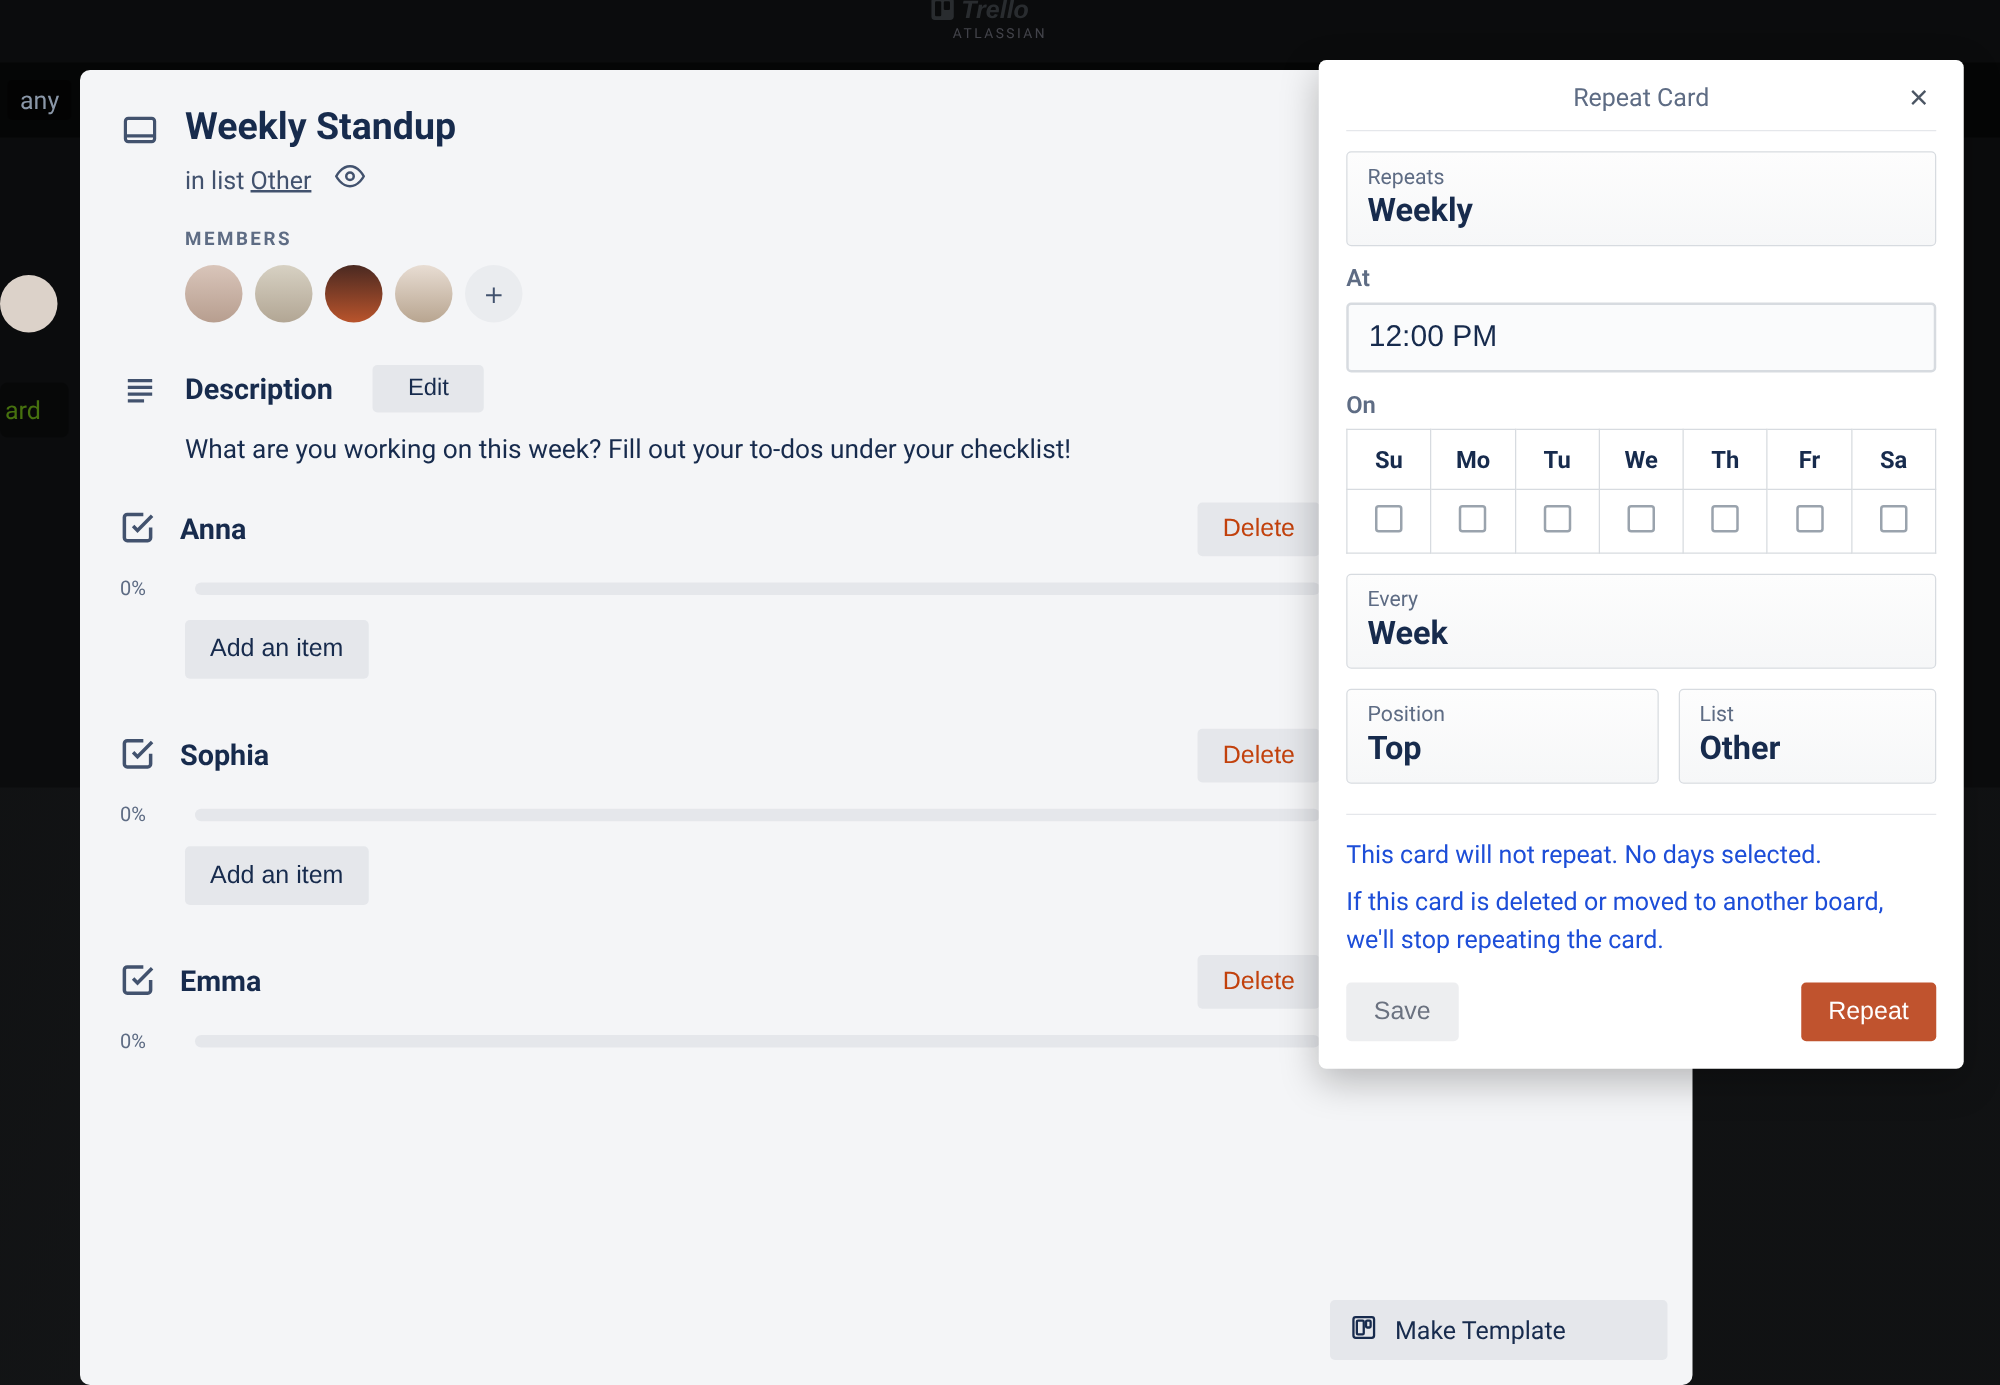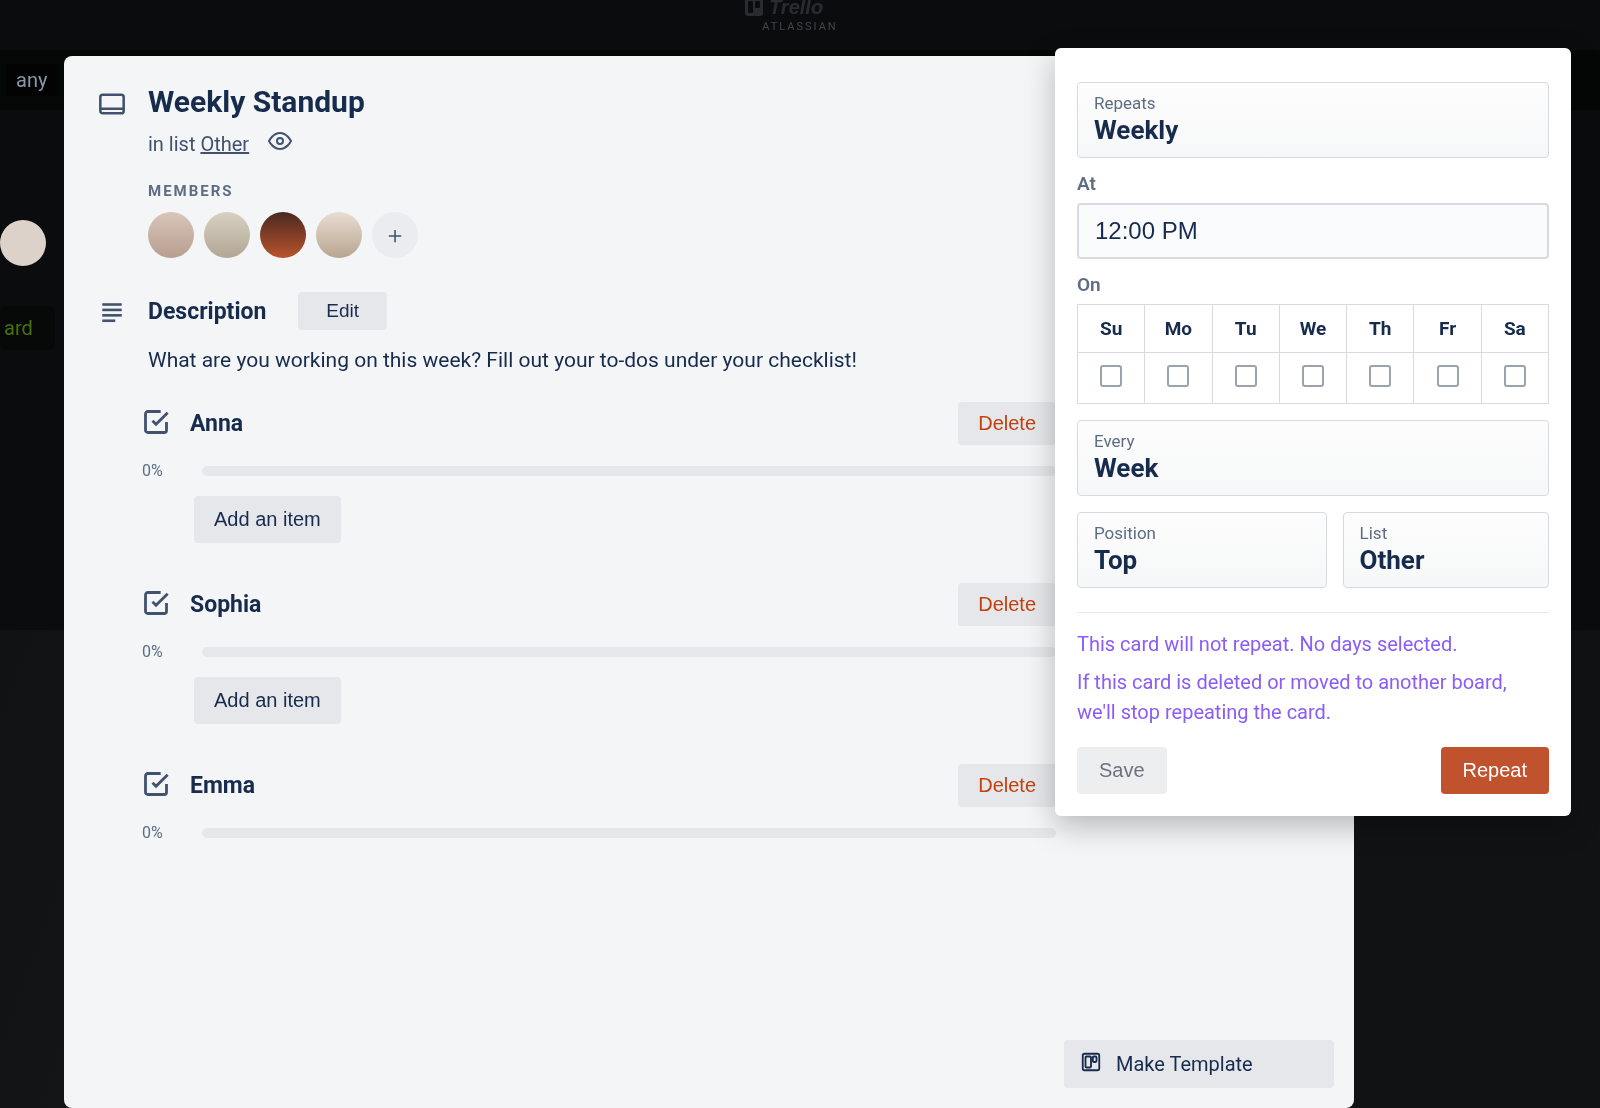--- a/index.html
+++ b/index.html
@@ -135,21 +135,21 @@
     margin-left: 12px;
     background:#e5e7eb; color:#172b4d;
     border:none; border-radius:4px;
     padding:8px 28px; font-size:19px; cursor:pointer;
   }
   .desc-body {
     margin: 18px 0 30px 52px;
     font-size: 21px;
     color: #172b4d;
   }
-  .checklist { margin-bottom: 40px; margin-left: 46px; }
+  .checklist { margin-bottom: 40px; }
   .checklist-head {
     display:flex; align-items:center; gap:20px;
   }
   .checklist-head .name { font-size:23px; font-weight:700; color:#172b4d; flex:1; }
   .delete-btn {
     background:#e5e7eb; border:none; border-radius:4px;
     padding:10px 20px; font-size:20px; color:#c2410c; cursor:pointer;
   }
   .progress-row {
     display:flex; align-items:center; gap:18px;
@@ -222,21 +222,21 @@
   }
   .days-table th { font-size:19px; font-weight:700; color:#172b4d; }
   .days-table td .chk {
     width:22px;height:22px;border:2px solid #9aa3ad;border-radius:3px;
     display:inline-block; cursor:pointer;
   }
   .two-col { display:flex; gap:16px; }
   .two-col .field { flex:1; }
   .two-col .field:last-child { flex:0.8; }
   .popover-hr { border:none; border-top:1px solid #e5e7eb; margin:24px 0 16px 0; }
-  .info-text { font-size:20px; color:#8b5cf6; line-height:1.5; margin-top:8px;}
+  .info-text { font-size:20px; color:#1d4ed8; line-height:1.5; margin-top:8px;}
   .popover-actions { display:flex; justify-content:space-between; align-items:center; margin-top:20px; }
   .save-btn {
     background:#edeef0; border:none; border-radius:4px;
     padding:12px 22px; font-size:20px; color:#6b7280; cursor:default;
   }
   .remove-btn {
     background:#c0532e; border:none; border-radius:4px;
     padding:12px 22px; font-size:20px; color:#fff; cursor:pointer;
   }
   .content-body { width: 960px; }
@@ -377,20 +377,29 @@
     <svg width="22" height="22" viewBox="0 0 24 24" fill="none" stroke="#172b4d" stroke-width="2">
         <rect x="3" y="3" width="18" height="18" rx="2"></rect>
         <rect x="6" y="6" width="6" height="12" rx="1"></rect>
         <rect x="14" y="6" width="4" height="6" rx="1"></rect>
       </svg>
   </span>
   <span>Make Template</span>
 </div>
 
 <div class="popover">
+  <div class="popover-head">
+    <span>Repeat Card</span>
+    <span class="popover-close">
+      <svg width="18" height="18" viewBox="0 0 24 24" stroke="#4b5563" stroke-width="2.5">
+          <line x1="5" y1="5" x2="19" y2="19"></line>
+          <line x1="19" y1="5" x2="5" y2="19"></line>
+        </svg>
+    </span>
+  </div>
 
   <div class="field">
     <div class="field-label">Repeats</div>
     <div class="field-value">Weekly</div>
   </div>
 
   <div class="plain-label">At</div>
   <input class="time-input" type="text" value="12:00 PM" style="">
 
   <div class="plain-label">On</div>

